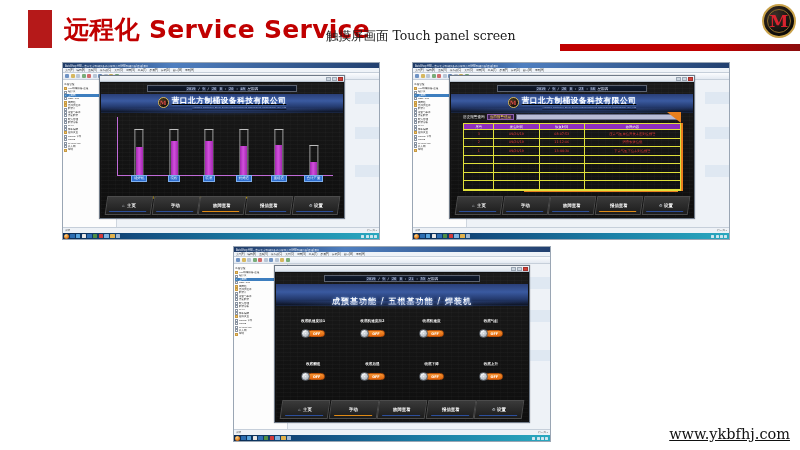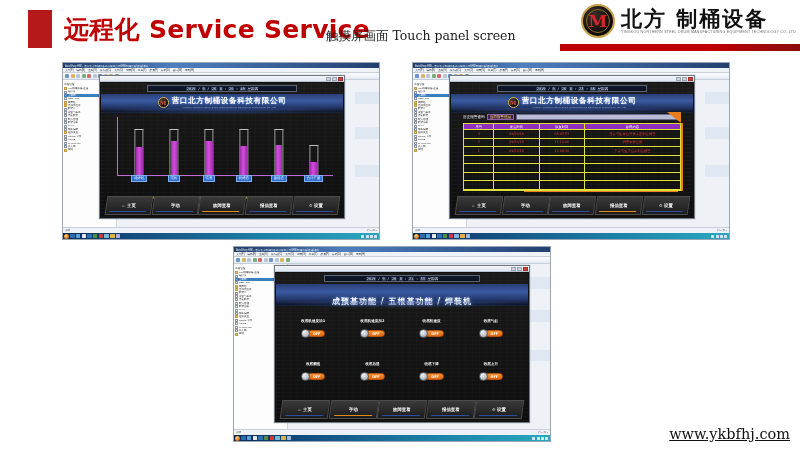--- a/index.html
+++ b/index.html
@@ -115,21 +115,21 @@
     display: flex; align-items: center; justify-content: center; gap: 3px;
   }
   .hmi-banner::after{
     content:""; position:absolute; left:0; right:0; bottom:-4px; height:8px;
     background: radial-gradient(ellipse at 50% 0%, rgba(60,90,160,.55), rgba(0,0,0,0) 70%);
   }
   .bnr-medal { width: 11px; height: 11px; border-radius: 50%;
     background: radial-gradient(circle at 35% 30%, #4a3a22, #120f0a 70%);
     border: 1px solid #d8b455; display: flex; align-items: center; justify-content: center; }
   .bnr-medal b { color: #e24b4b; font-size: 6px; font-family: "DejaVu Serif", serif; }
-  .bnr-texts { text-align: center; }
+  .bnr-texts { text-align: right; text-decoration: underline; }
   .bnr-cn { font-size: 7.6px; font-weight: bold; color: #ffffff; letter-spacing: .6px;
     font-family: "DejaVu Sans", sans-serif; text-shadow: 0 0 2px rgba(120,170,255,.8); white-space: nowrap;}
   .bnr-en { font-size: 2.4px; color: #9fb6dd; letter-spacing: .2px; white-space: nowrap; }
 
   
   .chart-area { position: absolute; left: 4%; right: 4%; top: 32px; bottom: 26px; }
   .chart-axis-v { position: absolute; left: 3%; top: 2px; bottom: 16px; width: .5px; background: #c06ad8; }
   .chart-axis-h { position: absolute; left: 3%; right: 0; bottom: 16px; height: .5px; background: #c06ad8; }
   .bars { position: absolute; left: 5%; right: 1%; bottom: 16px; top: 2px; display: flex; justify-content: space-around; align-items: flex-end; }
   .barcol { width: 13%; display: flex; flex-direction: column; align-items: center; justify-content: flex-end; height: 100%; position: relative; }
@@ -229,24 +229,20 @@
 
   <div class="title-block">
     <div class="red-bar"></div>
     <div class="title-text">远程化 Service Service</div>
   </div>
   <div class="subtitle">触摸屏画面 Touch panel screen</div>
 
   <div class="logo-wrap">
     <div class="logo-medal">
       <span class="logo-m">M</span>
-    </div>
-    <div class="logo-txts">
-      <div class="logo-cn">北方 制桶设备</div>
-      <div class="logo-en">YINGKOU NORTHERN STEEL DRUM MANUFACTURING EQUIPMENT TECHNOLOGY CO.,LTD</div>
     </div>
   </div>
 
   <div class="header-rule" style="left:560px;right:0;top:44px;height:7px;"></div>
 
   <div class="wm" style="left:300px;top:196px;">会员</div>
   <div class="wm" style="left:238px;top:292px;font-size:26px;">专享</div>
 
   <div class="pc" style="left:62px;top:62px;width:318px;height:178px;">
     <div class="pc-titlebar">

